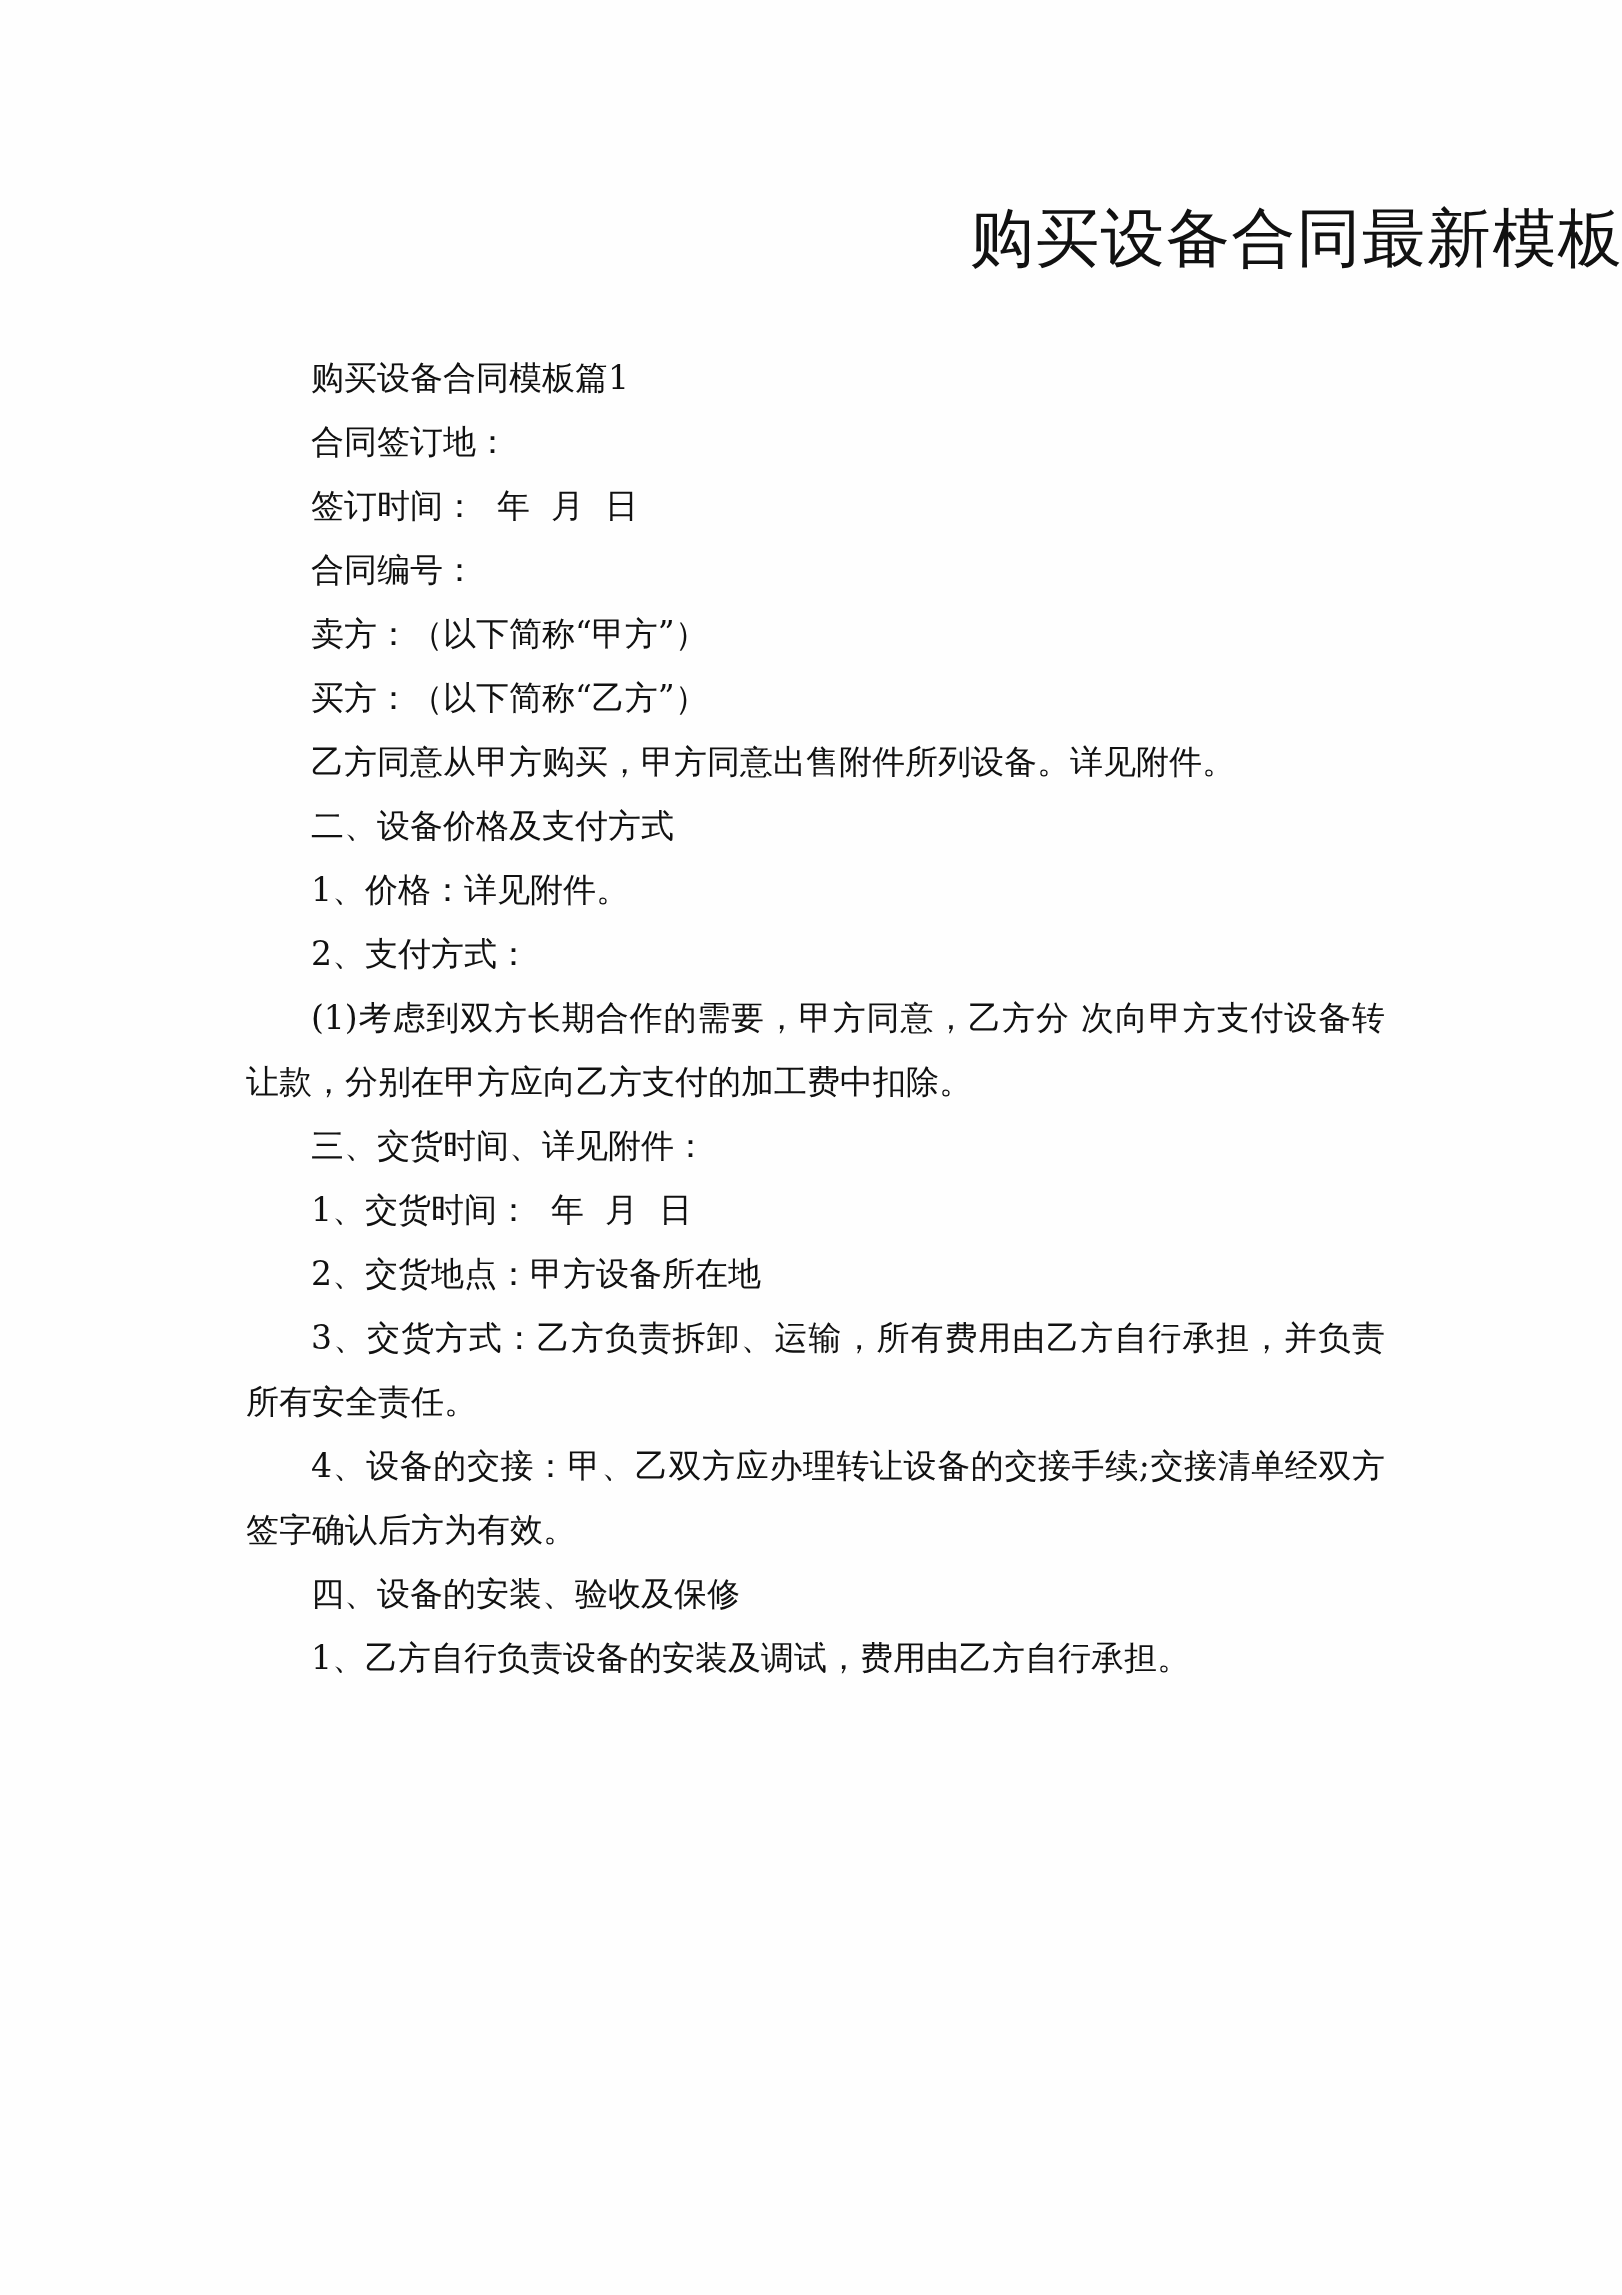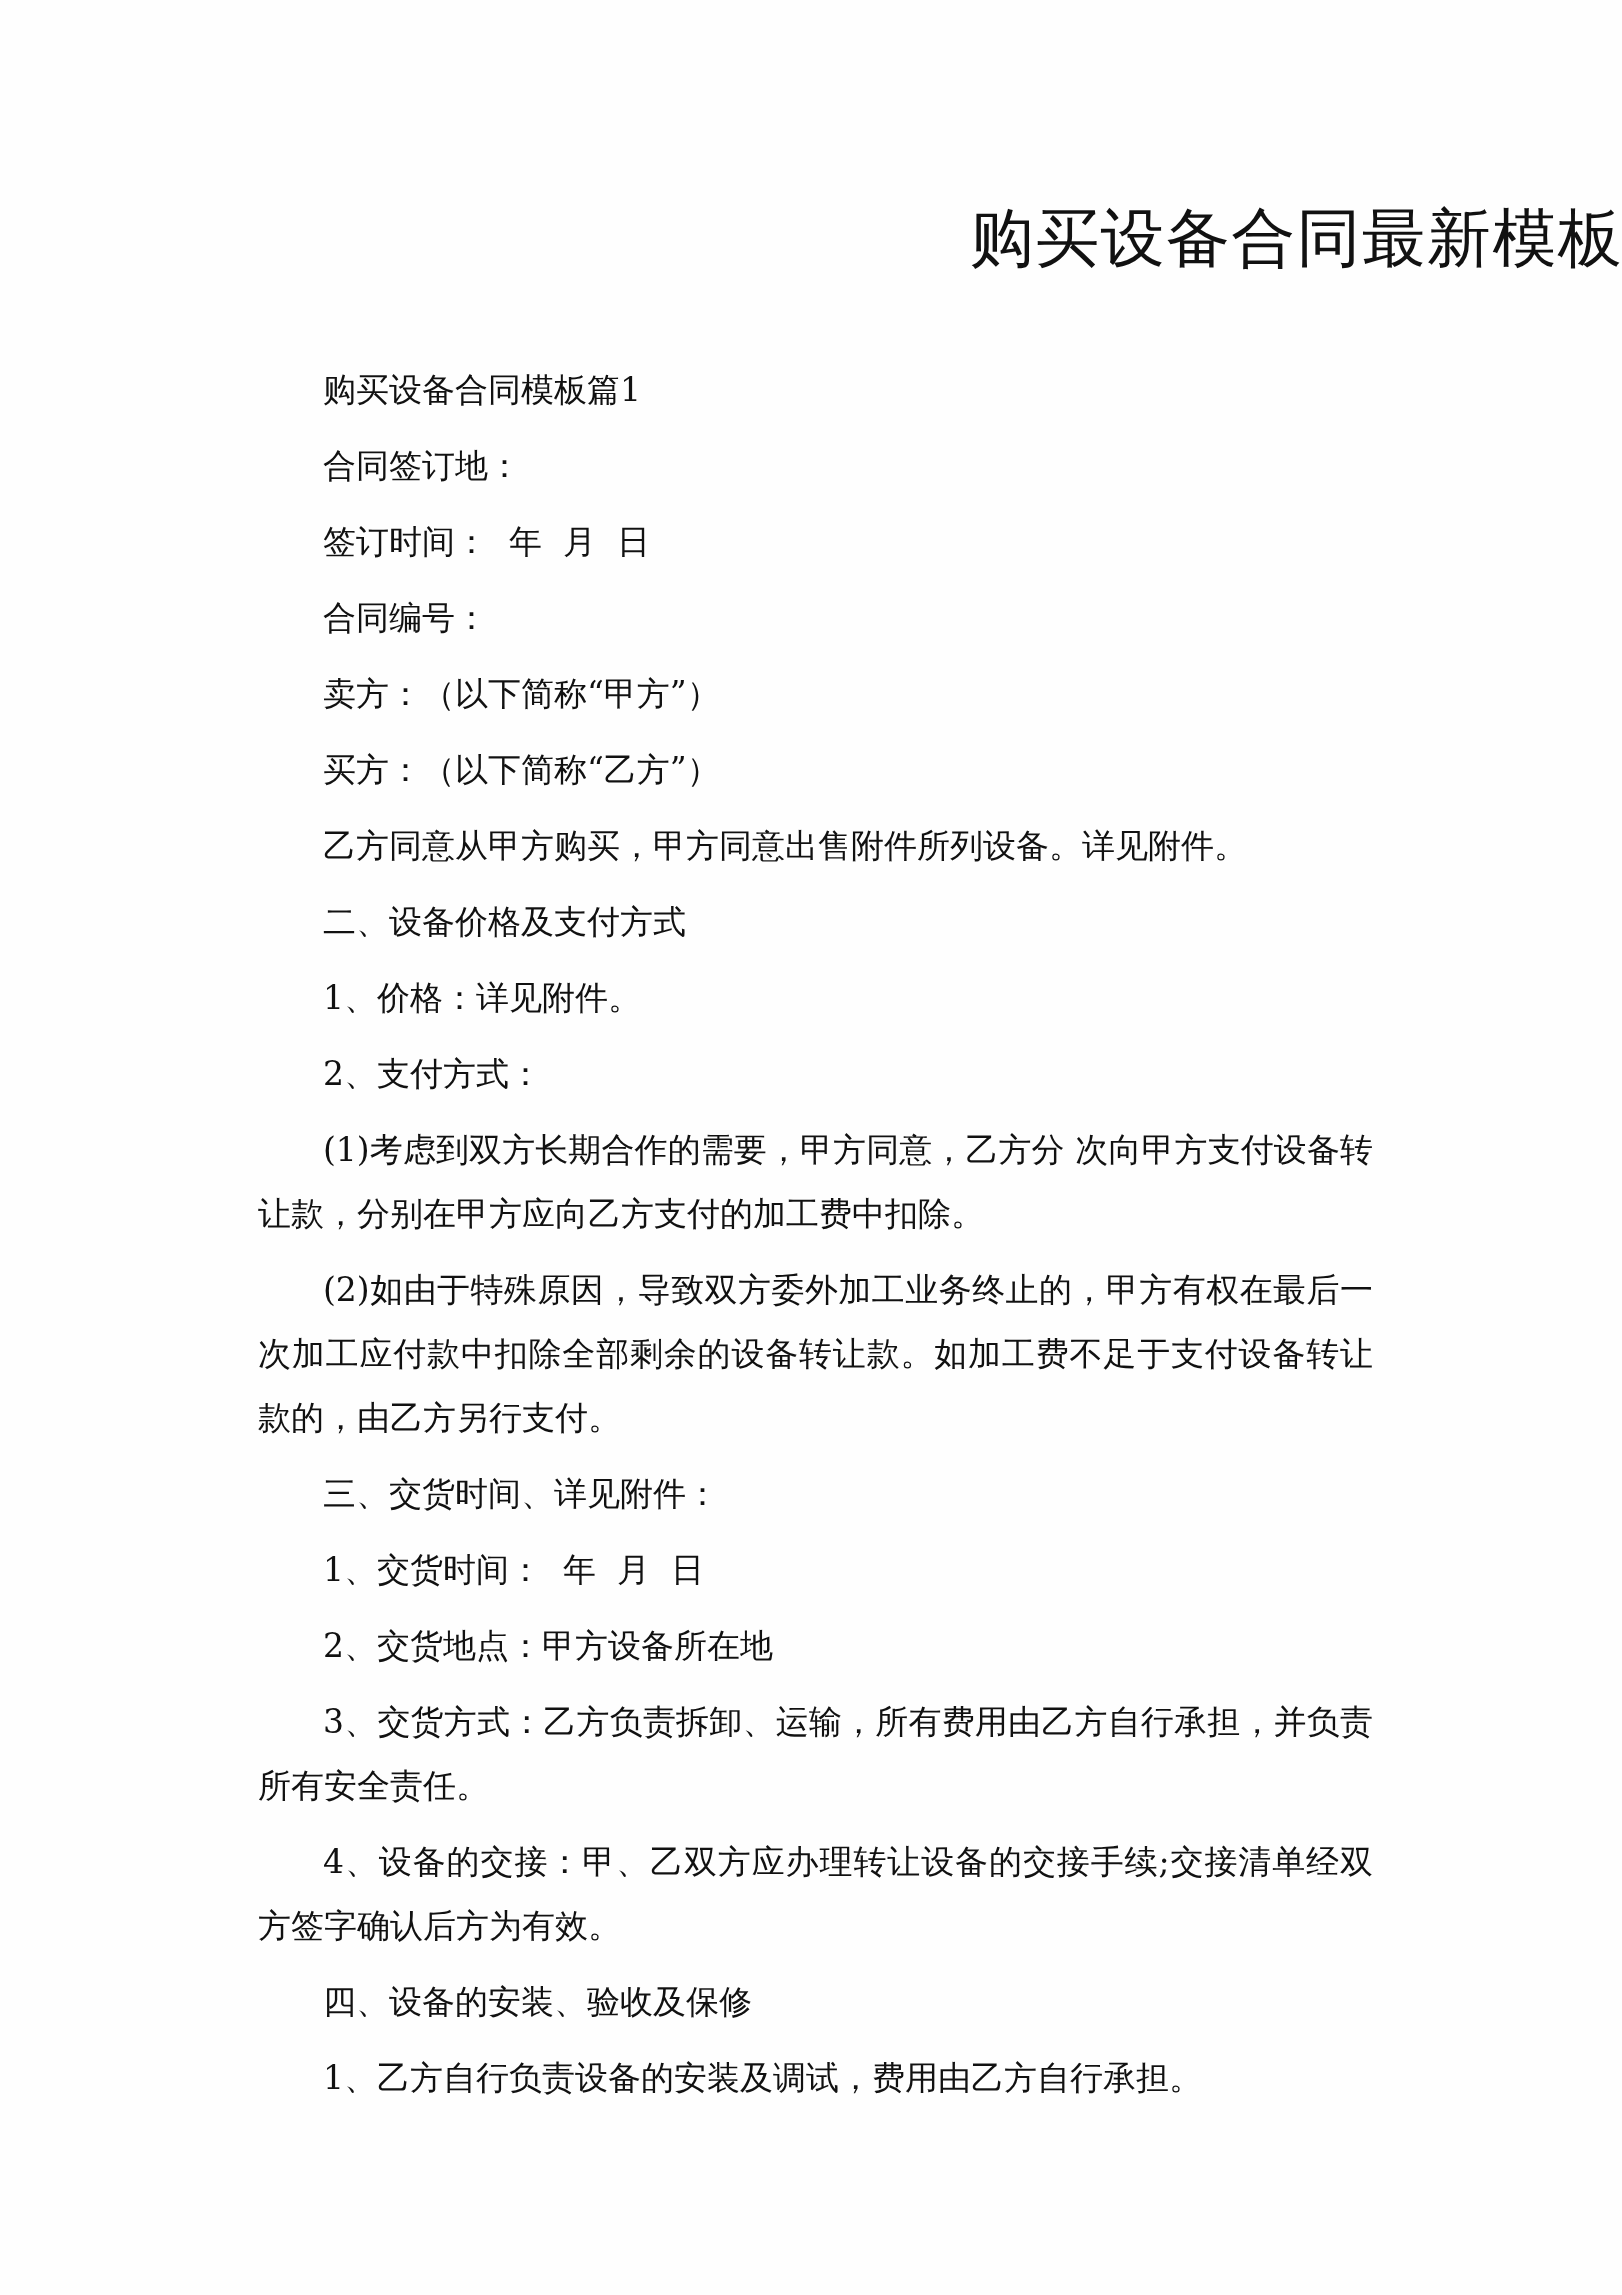--- a/index.html
+++ b/index.html
@@ -37,21 +37,21 @@
     }
     .body {
       position: absolute;
       left: 246px;
       top: 346px;
       width: 1139px;
       font-size: 33px;
       line-height: 64px;
     }
     .para {
-      margin: 12px;
+      margin: 0;
       padding: 0;
       text-indent: 65px;
       text-align: justify;
       text-align-last: left;
       white-space: pre-wrap;
     }
   </style>
 </head>
 <body>
 
@@ -63,21 +63,20 @@
     <p class="para">合同签订地：</p>
     <p class="para">签订时间：  年  月  日</p>
     <p class="para">合同编号：</p>
     <p class="para">卖方：（以下简称“甲方”）</p>
     <p class="para">买方：（以下简称“乙方”）</p>
     <p class="para">乙方同意从甲方购买，甲方同意出售附件所列设备。详见附件。</p>
     <p class="para">二、设备价格及支付方式</p>
     <p class="para">1、价格：详见附件。</p>
     <p class="para">2、支付方式：</p>
     <p class="para">(1)考虑到双方长期合作的需要，甲方同意，乙方分 次向甲方支付设备转让款，分别在甲方应向乙方支付的加工费中扣除。</p>
-    <p class="para">(2)如由于特殊原因，导致双方委外加工业务终止的，甲方有权在最后一次加工应付款中扣除全部剩余的设备转让款。如加工费不足于支付设备转让款的，由乙方另行支付。</p>
     <p class="para">三、交货时间、详见附件：</p>
     <p class="para">1、交货时间：  年  月  日</p>
     <p class="para">2、交货地点：甲方设备所在地</p>
     <p class="para">3、交货方式：乙方负责拆卸、运输，所有费用由乙方自行承担，并负责所有安全责任。</p>
     <p class="para">4、设备的交接：甲、乙双方应办理转让设备的交接手续;交接清单经双方签字确认后方为有效。</p>
     <p class="para">四、设备的安装、验收及保修</p>
     <p class="para">1、乙方自行负责设备的安装及调试，费用由乙方自行承担。</p>
   </div>
 </div>
 

